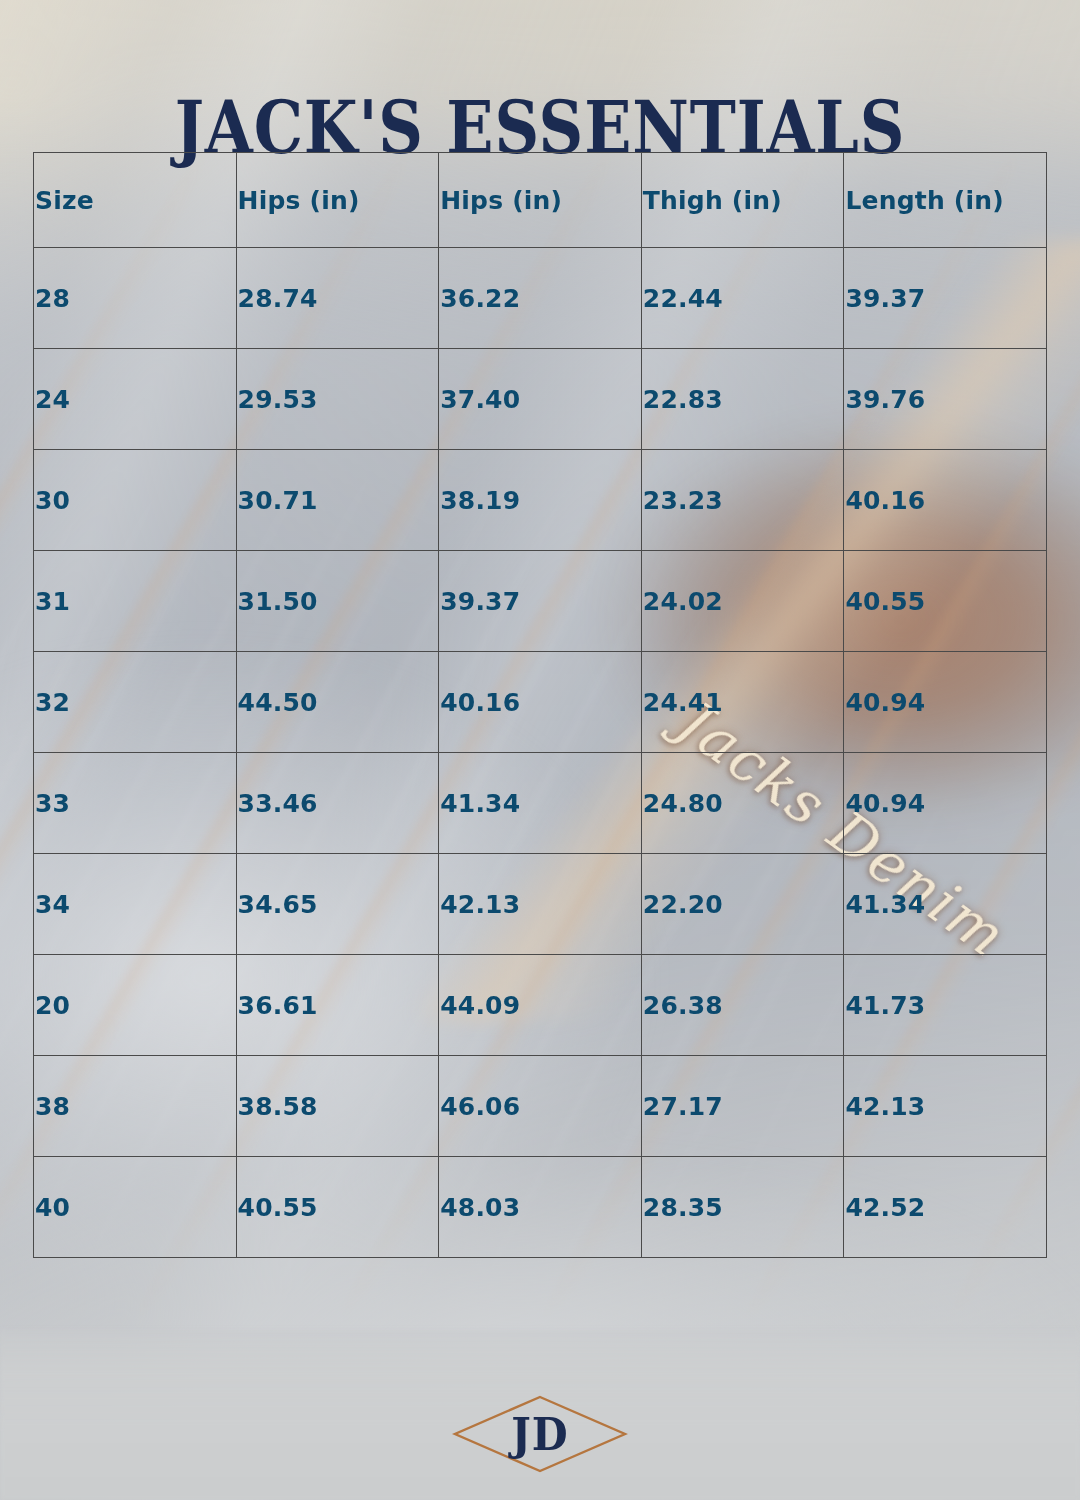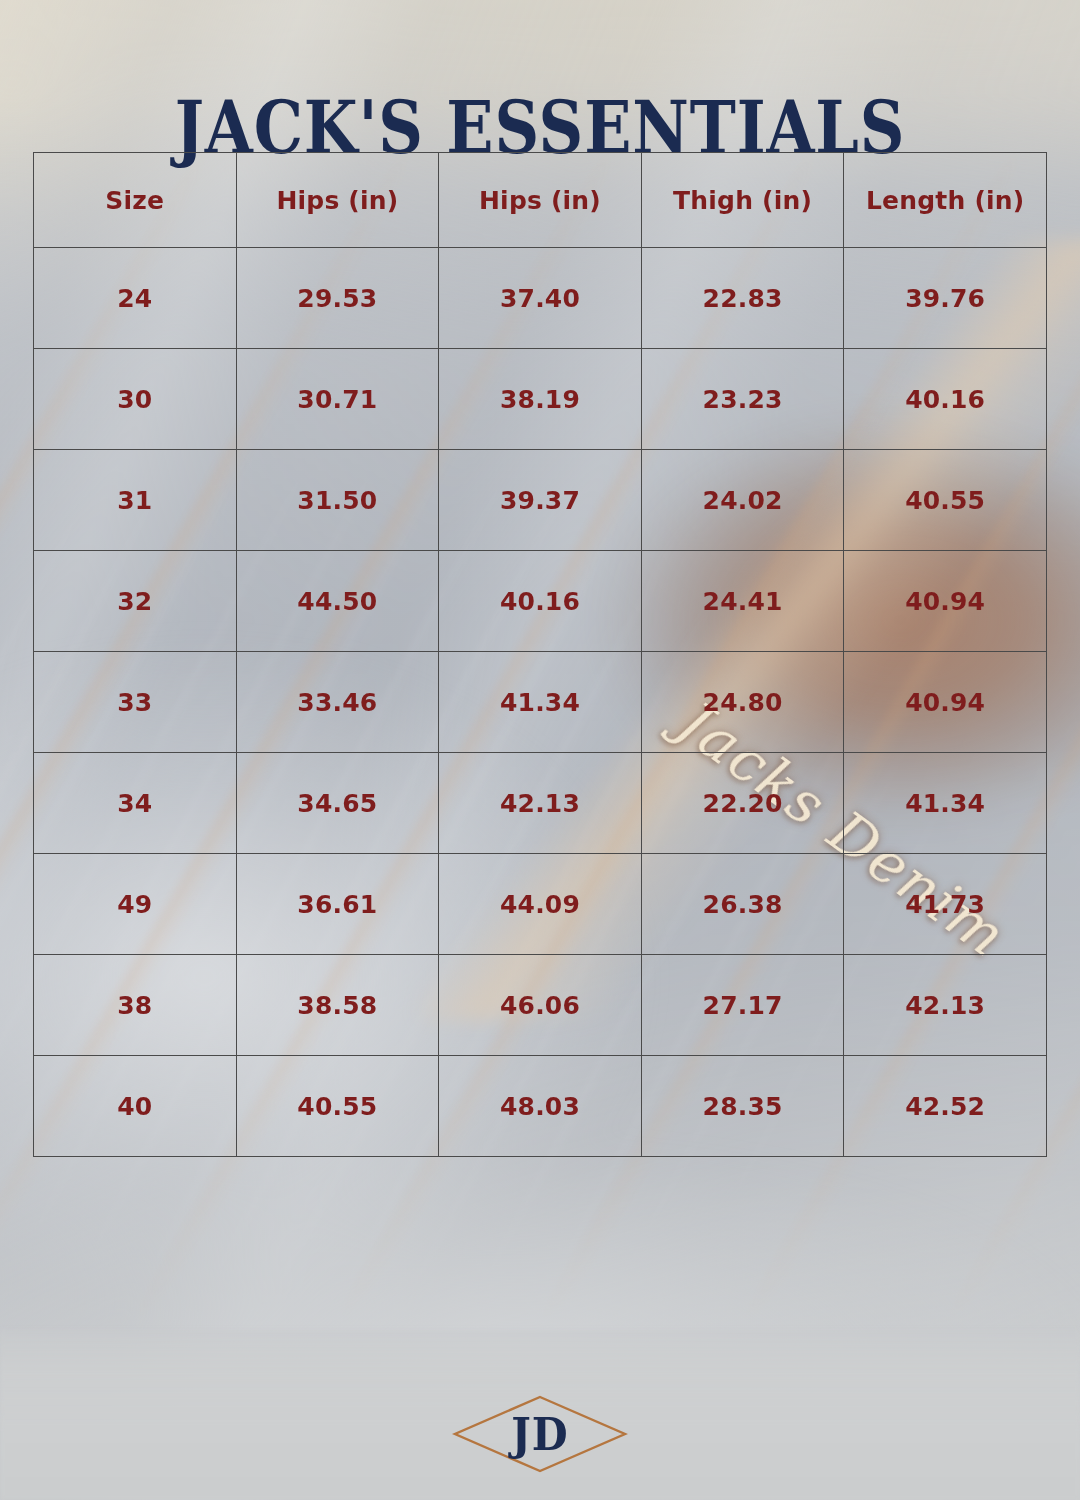--- a/index.html
+++ b/index.html
@@ -182,23 +182,23 @@
     position: absolute;
     left: 33px;
     top: 152px;
     width: 1014px;
     border-collapse: collapse;
     table-layout: fixed;
   }
   .size-table th,
   .size-table td {
     border: 1px solid #4a4a4a;
-    text-align: center;
+    text-align: left;
     vertical-align: middle;
-    color: #7f1d1d;
+    color: #0c4a6e;
     font-family: "DejaVu Sans", sans-serif;
     font-weight: 700;
     background: transparent;
   }
   .size-table th {
     height: 92px;
     font-size: 25px;
     letter-spacing: 0.2px;
   }
   .size-table td {
@@ -261,20 +261,27 @@
       <tr>
         <th>Size</th>
         <th>Hips (in)</th>
         <th>Hips (in)</th>
         <th>Thigh (in)</th>
         <th>Length (in)</th>
       </tr>
     </thead>
     <tbody>
       <tr>
+        <td class="size-cell">28</td>
+        <td>28.74</td>
+        <td>36.22</td>
+        <td>22.44</td>
+        <td>39.37</td>
+      </tr>
+      <tr>
         <td class="size-cell">24</td>
         <td>29.53</td>
         <td>37.40</td>
         <td>22.83</td>
         <td>39.76</td>
       </tr>
       <tr>
         <td class="size-cell">30</td>
         <td>30.71</td>
         <td>38.19</td>
@@ -303,21 +310,21 @@
         <td>40.94</td>
       </tr>
       <tr>
         <td class="size-cell">34</td>
         <td>34.65</td>
         <td>42.13</td>
         <td>22.20</td>
         <td>41.34</td>
       </tr>
       <tr>
-        <td class="size-cell">49</td>
+        <td class="size-cell">20</td>
         <td>36.61</td>
         <td>44.09</td>
         <td>26.38</td>
         <td>41.73</td>
       </tr>
       <tr>
         <td class="size-cell">38</td>
         <td>38.58</td>
         <td>46.06</td>
         <td>27.17</td>

